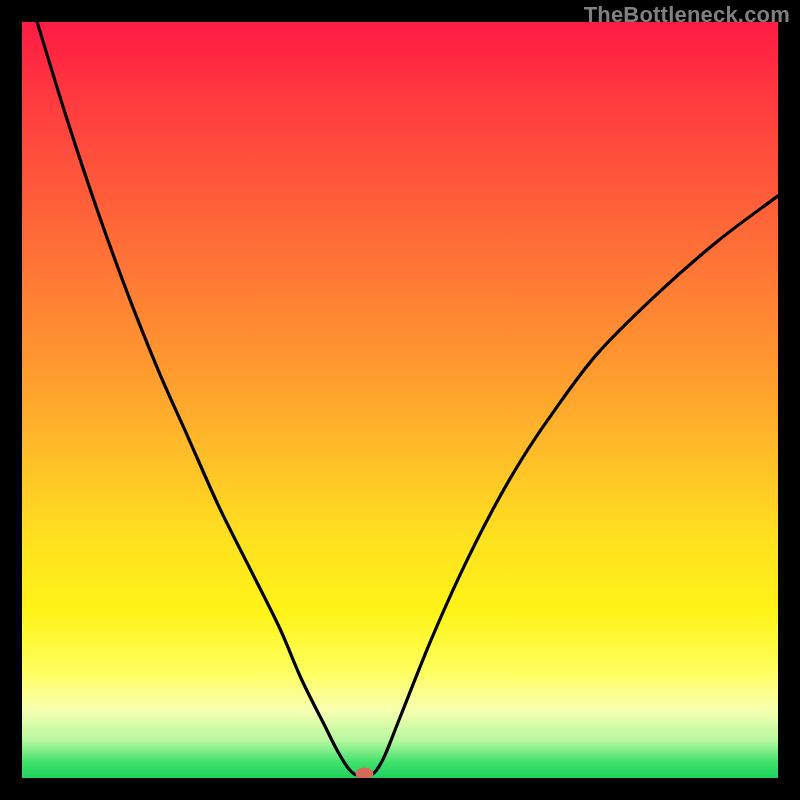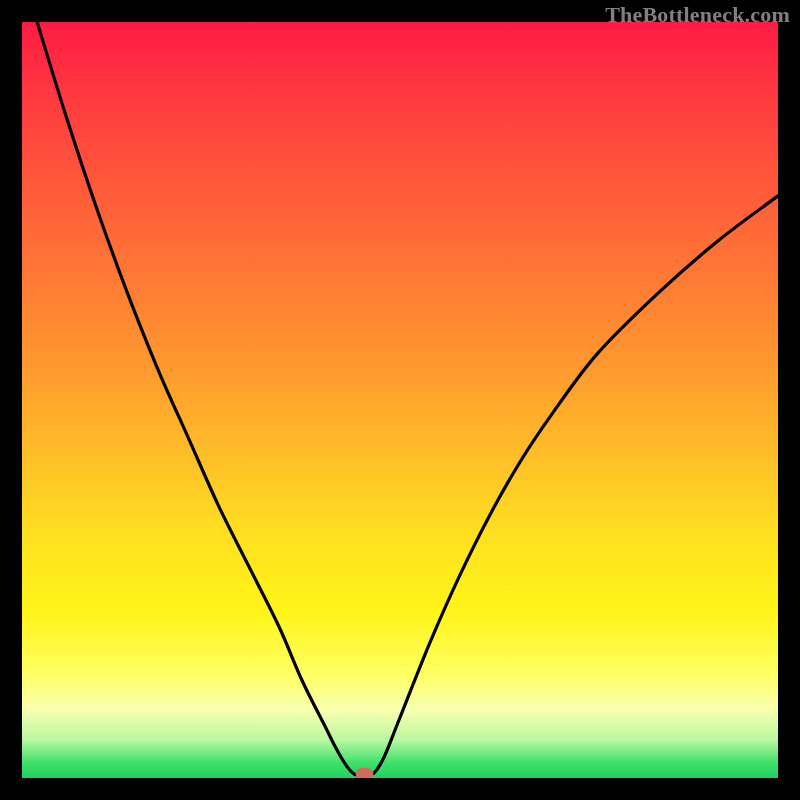--- a/index.html
+++ b/index.html
@@ -36,21 +36,21 @@
       #ffff60 86%,
       #f8ffb0 91%,
       #b8f8a0 95%,
       #3ee06a 98%,
       #20d060 100%);
   }
   .attribution {
     position: absolute;
     top: 2px;
     right: 10px;
-    font-family: Liberation Serif, serif;
+    font-family: Liberation Sans, sans-serif;
     font-size: 22px;
     font-weight: 600;
     color: #808080;
     letter-spacing: 0.2px;
   }
   svg.curve {
     position: absolute;
     left: 22px;
     top: 22px;
     width: 756px;

